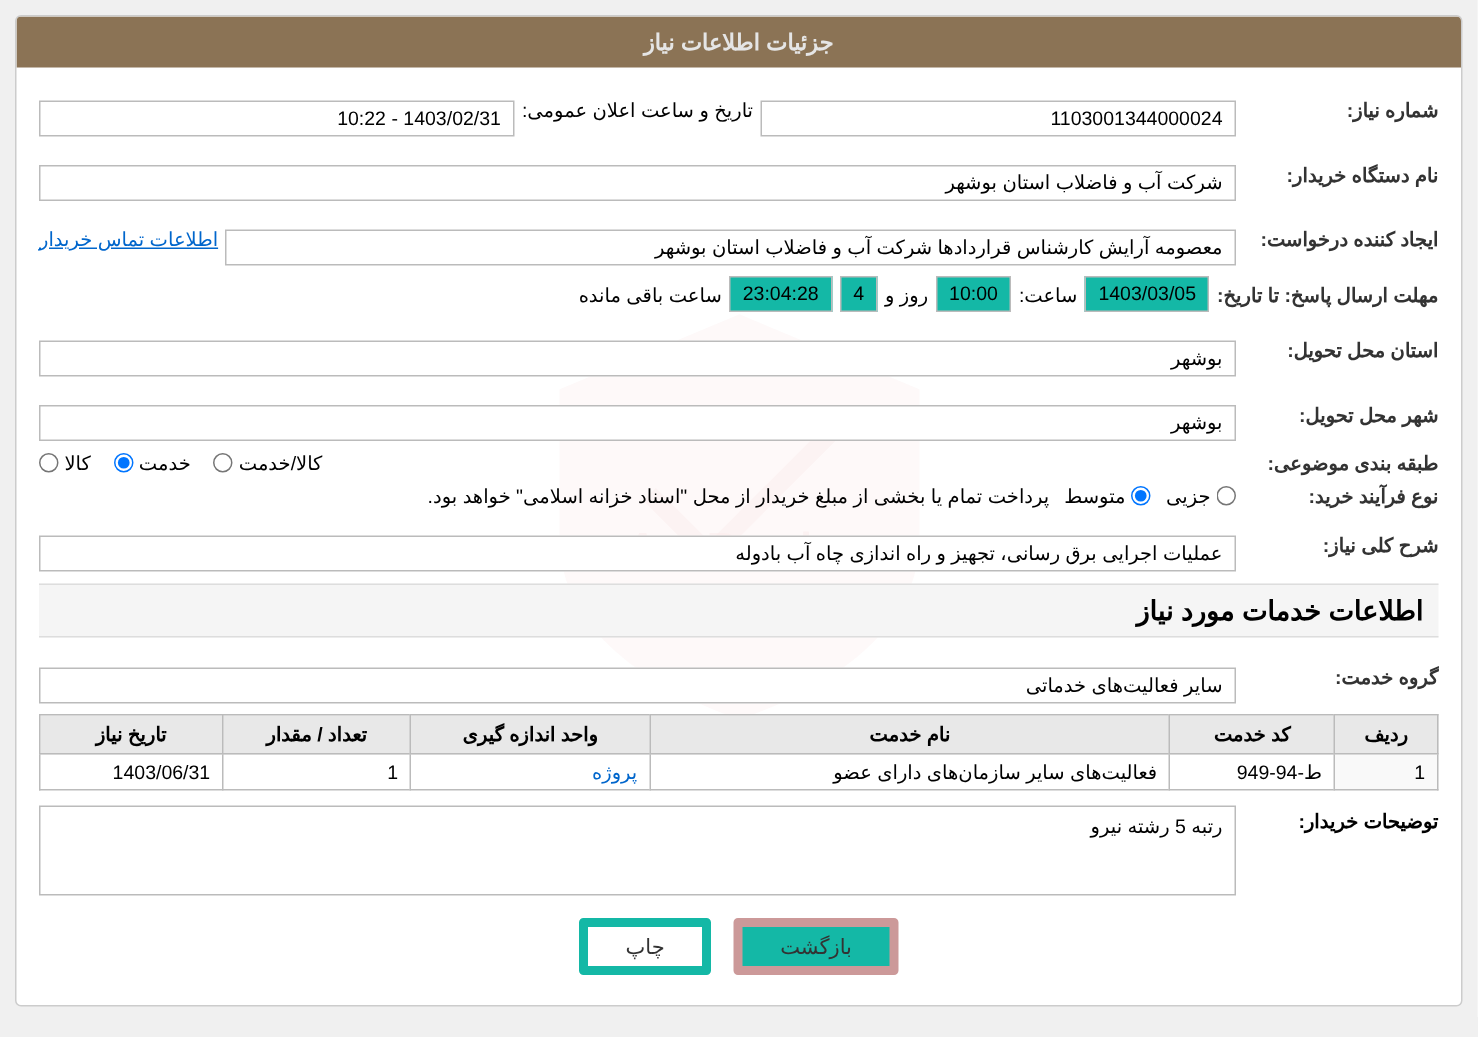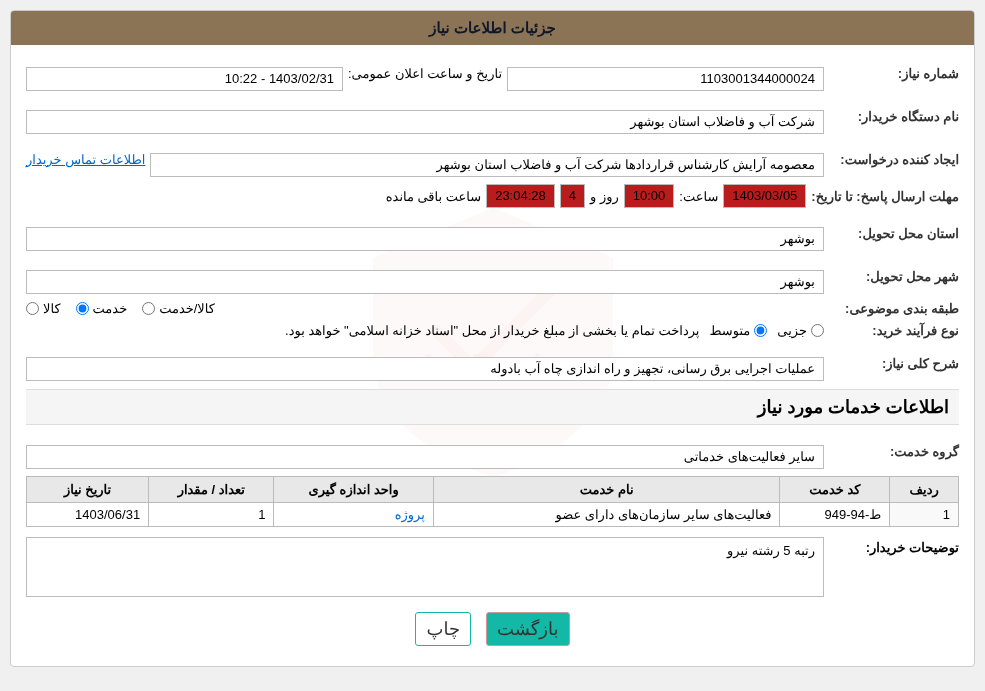--- a/index.html
+++ b/index.html
@@ -16,21 +16,21 @@
       padding: 10px;
     }
     .card {
       background: #fff;
       border: 1px solid #ccc;
       border-radius: 4px;
       overflow: hidden;
     }
     .card-header {
       background: #8B7355;
-      color: #0f172a;
+      color: #e5e5e5;
       text-align: center;
       padding: 8px 0;
       font-size: 15px;
       font-weight: bold;
     }
     .card-body {
       padding: 10px 15px;
     }
     .info-row {
       display: flex;
@@ -57,21 +57,21 @@
     .link-text {
       color: #0066cc;
       text-decoration: underline;
       cursor: pointer;
     }
     .inline-label {
       white-space: nowrap;
     }
     .small-box {
       border: 1px solid #bbb;
-      background: #b91c1c;
+      background: #14b8a6;
       padding: 3px 8px;
       min-height: 24px;
       text-align: center;
     }
     .section-header {
       background: #f5f5f5;
       border-top: 1px solid #ddd;
       border-bottom: 1px solid #ddd;
       padding: 6px 10px;
       font-weight: bold;
@@ -142,25 +142,25 @@
       text-align: right;
     }
     .button-row {
       display: flex;
       justify-content: center;
       gap: 15px;
       margin-top: 15px;
       margin-bottom: 10px;
     }
     .btn {
-      padding: 5px 10px;
-      border: 1px solid #14b8a6;
+      padding: 5px 25px;
+      border: 6px solid #14b8a6;
       border-radius: 3px;
       cursor: pointer;
-      font-size: 18px;
+      font-size: 14px;
       font-family: Tahoma, Arial, sans-serif;
     }
     .btn-print {
       background: #fff;
       color: #333;
     }
     .btn-back {
       background: #14b8a6;
       color: #333;
       border-color: #cc9999;

